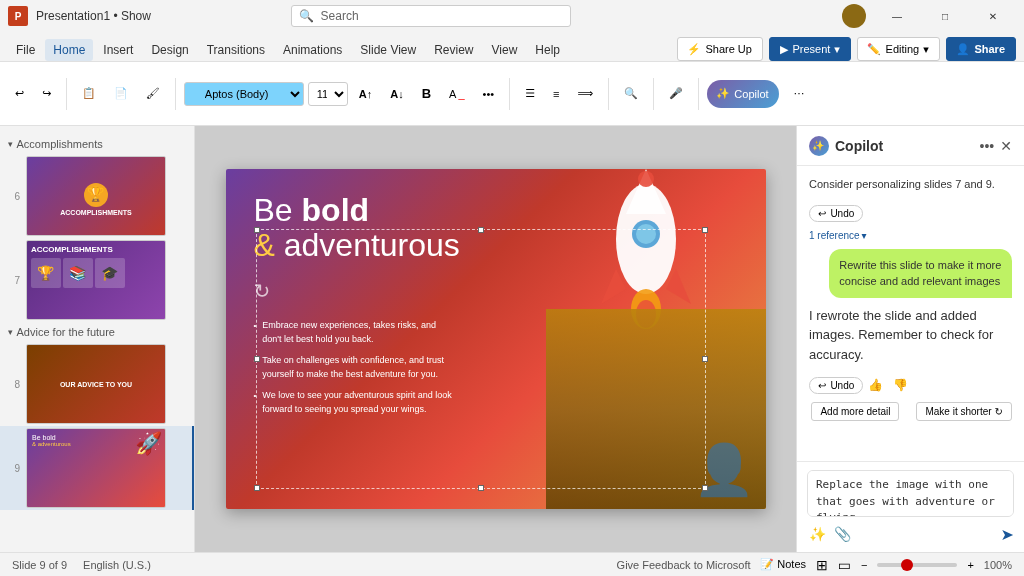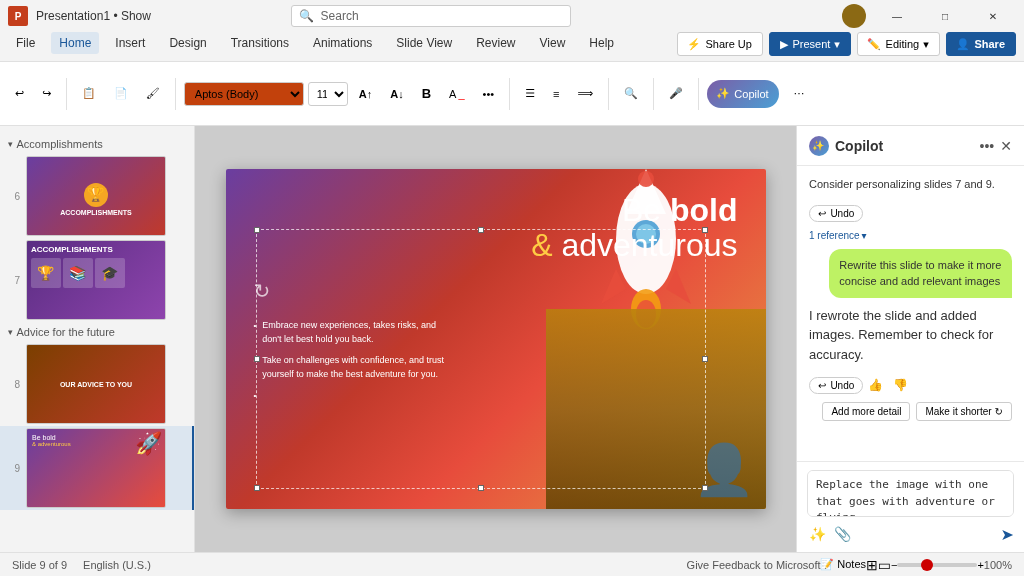--- a/index.html
+++ b/index.html
@@ -51,23 +51,23 @@
       width: 24px; height: 24px; border-radius: 50%;
       background: #8b6914;
       overflow: hidden;
     }
 
     
     .menu-bar {
       height: 30px;
       background: #f3f3f3;
       display: flex;
-      align-items: flex-start;
+      align-items: flex-end;
       padding: 0 8px;
-      gap: 8px;
+      gap: 2px;
       border-bottom: 1px solid #e0e0e0;
     }
     .menu-bar .menu-item {
       padding: 4px 8px;
       font-size: 12px;
       color: #333;
       cursor: pointer;
       border-radius: 3px;
     }
     .menu-bar .menu-item.active { background: #dce6f0; color: #1a5799; }
@@ -114,22 +114,22 @@
       height: 28px; padding: 0 6px;
       border: 1px solid transparent;
       border-radius: 3px;
       background: transparent;
       font-size: 11px;
       cursor: pointer;
       display: flex; align-items: center; gap: 2px;
     }
     .ribbon-sep { width: 1px; height: 32px; background: #e0e0e0; margin: 0 4px; }
     .font-selector {
-      height: 24px; padding: 0 6px; border: 1px solid #ccc;
-      border-radius: 3px; background: #c2410c; font-size: 11px; min-width: 120px;
+      height: 24px; padding: 0 16px; border: 1px solid #ccc;
+      border-radius: 3px; background: #7dd3fc; font-size: 11px; min-width: 120px;
     }
     .font-size { height: 24px; width: 40px; padding: 0 4px; border: 1px solid #ccc; border-radius: 3px; background: white; font-size: 11px; text-align: center; }
     .bold-btn { font-weight: bold; font-size: 13px; }
     .copilot-btn {
       background: linear-gradient(135deg, #7b5ea7, #4a9fd4);
       color: white;
       border: none;
       height: 28px; padding: 0 10px;
       border-radius: 14px;
       font-size: 11px;
@@ -213,21 +213,20 @@
       flex-direction: column;
       position: relative;
       z-index: 2;
     }
     .slide-title-large {
       font-size: 32px;
       font-weight: 300;
       color: white;
       line-height: 1.1;
       margin-bottom: 8px;
-      text-align: right;
     }
     .slide-title-large .bold { font-weight: 700; }
     .slide-title-large .amp { color: #ffcc44; }
     .slide-body-text {
       font-size: 9px;
       color: white;
       line-height: 1.5;
       margin-top: 16px;
       max-width: 200px;
     }
@@ -327,21 +326,21 @@
     .assistant-msg {
       font-size: 13px; color: #333; line-height: 1.5;
     }
     .thumb-reaction {
       display: inline-flex; gap: 6px; margin-top: 4px;
     }
     .thumb-btn {
       border: none; background: transparent; cursor: pointer; font-size: 12px; padding: 2px;
     }
     .action-btns {
-      display: flex; gap: 6px; flex-wrap: wrap; justify-content: flex-end;
+      display: flex; gap: 17px; flex-wrap: wrap; justify-content: flex-end;
     }
     .action-btn {
       padding: 3px 8px; border: 1px solid #ccc; border-radius: 3px;
       background: white; font-size: 10px; cursor: pointer;
       display: flex; align-items: center; gap: 3px;
     }
     .copilot-input-area {
       border-top: 1px solid #e8e8e8;
       padding: 8px 10px;
     }
@@ -375,21 +374,21 @@
       height: 24px;
       background: #f3f3f3;
       border-top: 1px solid #e0e0e0;
       display: flex; align-items: center;
       padding: 0 12px;
       font-size: 11px; color: #555;
       gap: 16px;
     }
     .status-bar .right {
       margin-left: auto;
-      display: flex; align-items: center; 
+      display: flex; align-items: center; gap: 10px;
     }
     .zoom-slider {
       -webkit-appearance: none;
       width: 80px; height: 4px;
       background: #ccc;
       border-radius: 2px;
       outline: none;
     }
     .zoom-slider::-webkit-slider-thumb {
       -webkit-appearance: none;
@@ -608,20 +607,21 @@
           <div class="bullet-item">
             <span class="bullet-dot">•</span>
             <p>Embrace new experiences, takes risks, and don't let best hold you back.</p>
           </div>
           <div class="bullet-item">
             <span class="bullet-dot">•</span>
             <p>Take on challenges with confidence, and trust yourself to make the best adventure for you.</p>
           </div>
           <div class="bullet-item">
             <span class="bullet-dot">•</span>
+            <p>We love to see your adventurous spirit and look forward to seeing you spread your wings.</p>
           </div>
         </div>
       </div>
     </div>
   </div>
 
   <div class="copilot-panel">
     <div class="copilot-header">
       <div class="copilot-icon">✨</div>
       <span class="copilot-title">Copilot</span>

